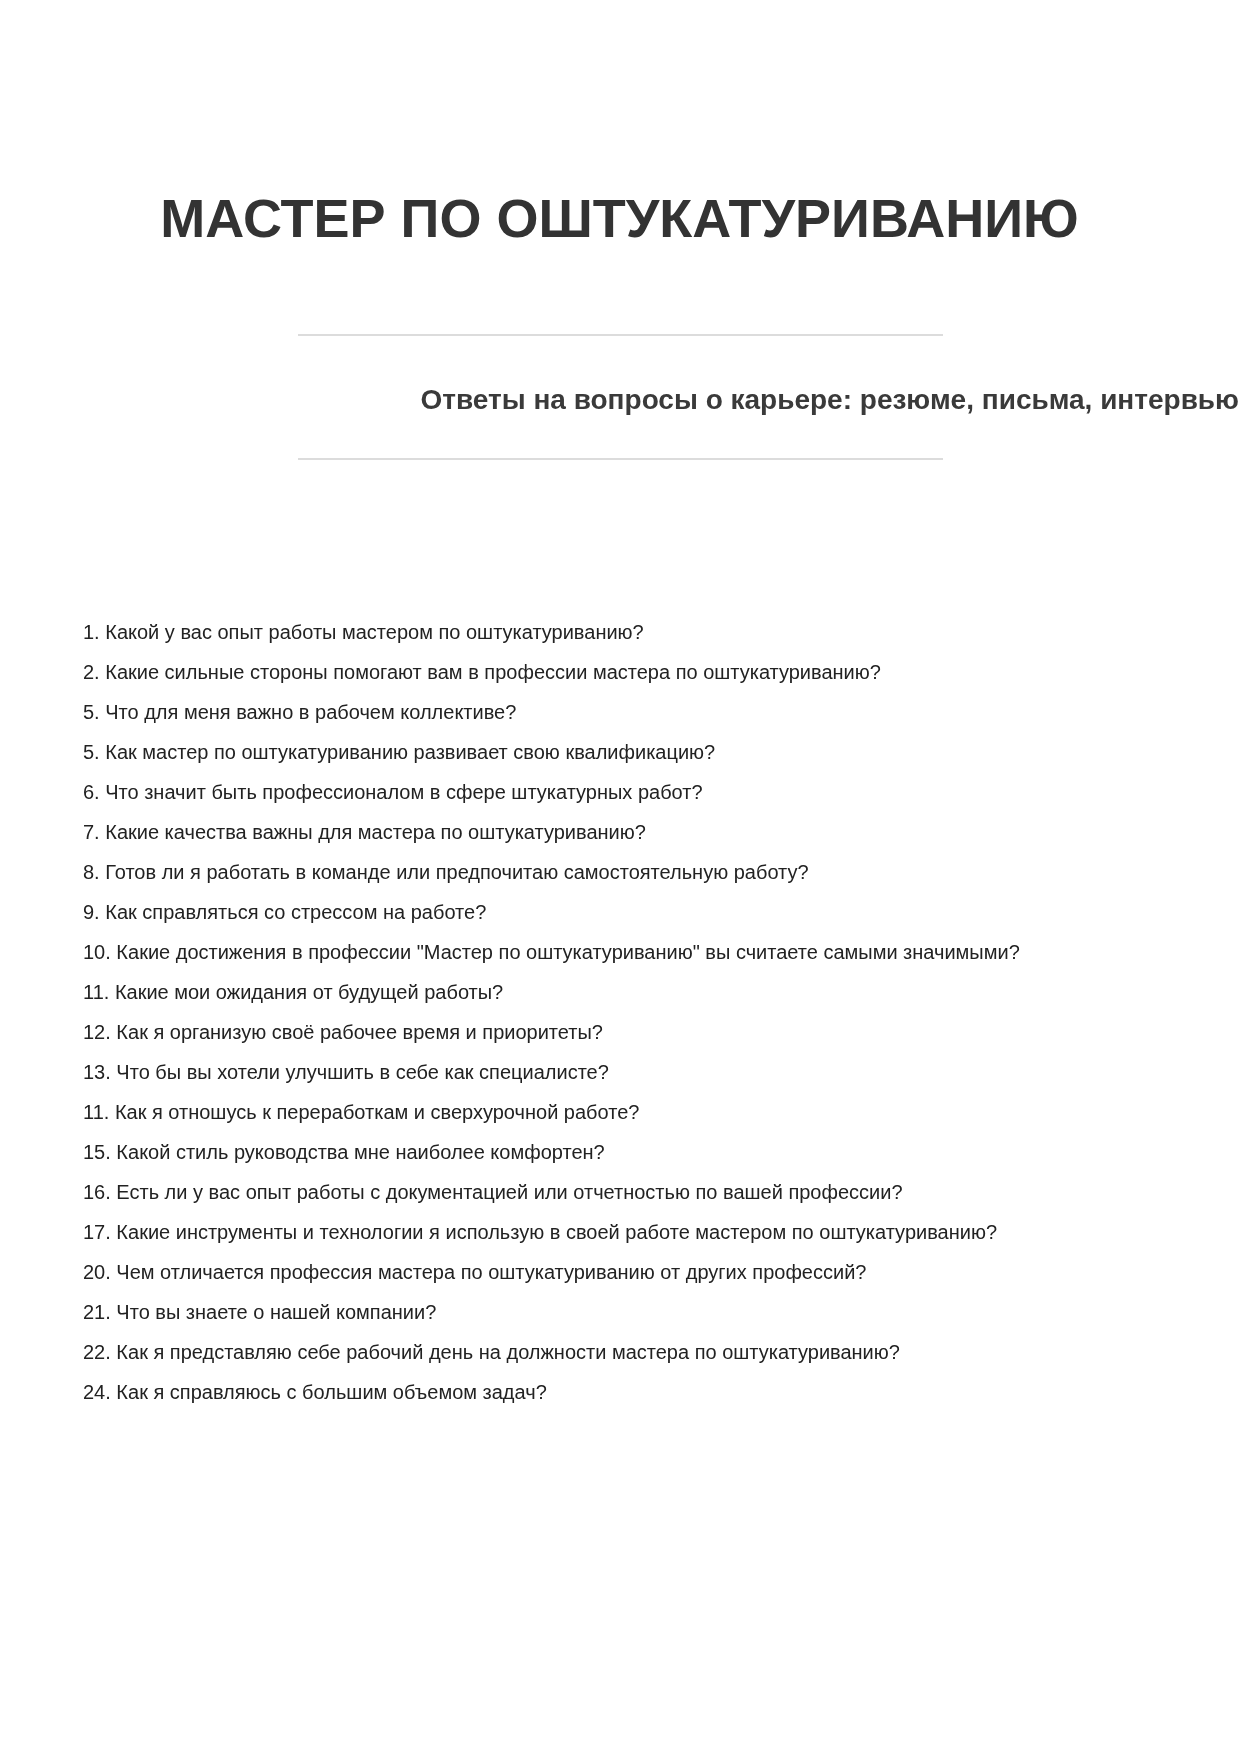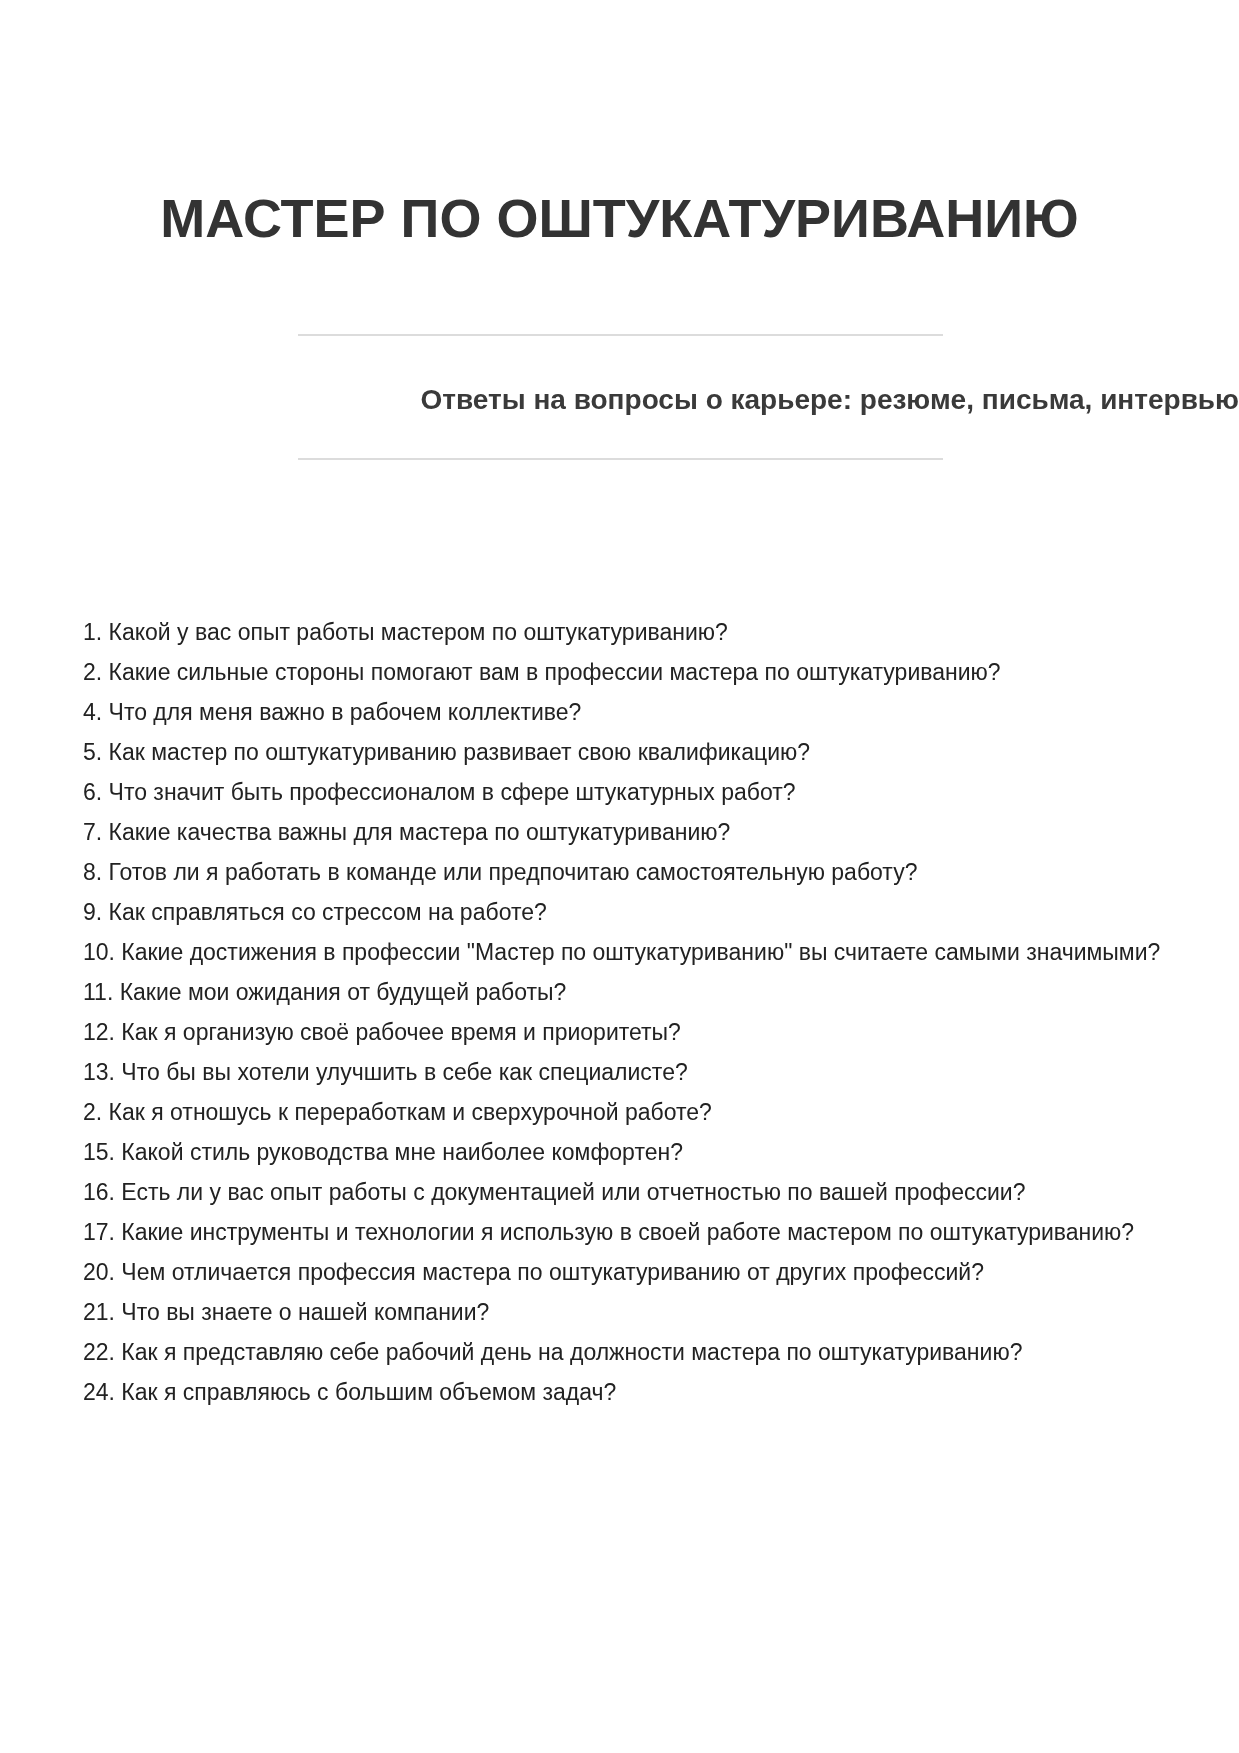--- a/index.html
+++ b/index.html
@@ -55,52 +55,52 @@
       position: absolute;
       left: 83px;
       top: 612px;
       width: 1080px;
       margin: 0;
       padding: 0;
       list-style: none;
     }
     .questions li {
       font-family: "Liberation Sans", sans-serif;
-      font-size: 23px;
+      font-size: 20px;
       line-height: 40px;
       color: #222222;
       margin: 0;
       padding: 0;
     }
   </style>
 </head>
 <body>
 
 <h1 class="title">МАСТЕР ПО ОШТУКАТУРИВАНИЮ</h1>
 
 <div class="rule top"></div>
 
 <h2 class="subtitle">Ответы на вопросы о карьере: резюме, письма, интервью</h2>
 
 <div class="rule bottom"></div>
 
 <ul class="questions">
   <li>1. Какой у вас опыт работы мастером по оштукатуриванию?</li>
   <li>2. Какие сильные стороны помогают вам в профессии мастера по оштукатуриванию?</li>
-  <li>4. Что для меня важно в рабочем коллективе?</li>
+  <li>5. Что для меня важно в рабочем коллективе?</li>
   <li>5. Как мастер по оштукатуриванию развивает свою квалификацию?</li>
   <li>6. Что значит быть профессионалом в сфере штукатурных работ?</li>
   <li>7. Какие качества важны для мастера по оштукатуриванию?</li>
   <li>8. Готов ли я работать в команде или предпочитаю самостоятельную работу?</li>
   <li>9. Как справляться со стрессом на работе?</li>
   <li>10. Какие достижения в профессии "Мастер по оштукатуриванию" вы считаете самыми значимыми?</li>
   <li>11. Какие мои ожидания от будущей работы?</li>
   <li>12. Как я организую своё рабочее время и приоритеты?</li>
   <li>13. Что бы вы хотели улучшить в себе как специалисте?</li>
-  <li>2. Как я отношусь к переработкам и сверхурочной работе?</li>
+  <li>11. Как я отношусь к переработкам и сверхурочной работе?</li>
   <li>15. Какой стиль руководства мне наиболее комфортен?</li>
   <li>16. Есть ли у вас опыт работы с документацией или отчетностью по вашей профессии?</li>
   <li>17. Какие инструменты и технологии я использую в своей работе мастером по оштукатуриванию?</li>
   <li>20. Чем отличается профессия мастера по оштукатуриванию от других профессий?</li>
   <li>21. Что вы знаете о нашей компании?</li>
   <li>22. Как я представляю себе рабочий день на должности мастера по оштукатуриванию?</li>
   <li>24. Как я справляюсь с большим объемом задач?</li>
 </ul>
 
 </body></html>

